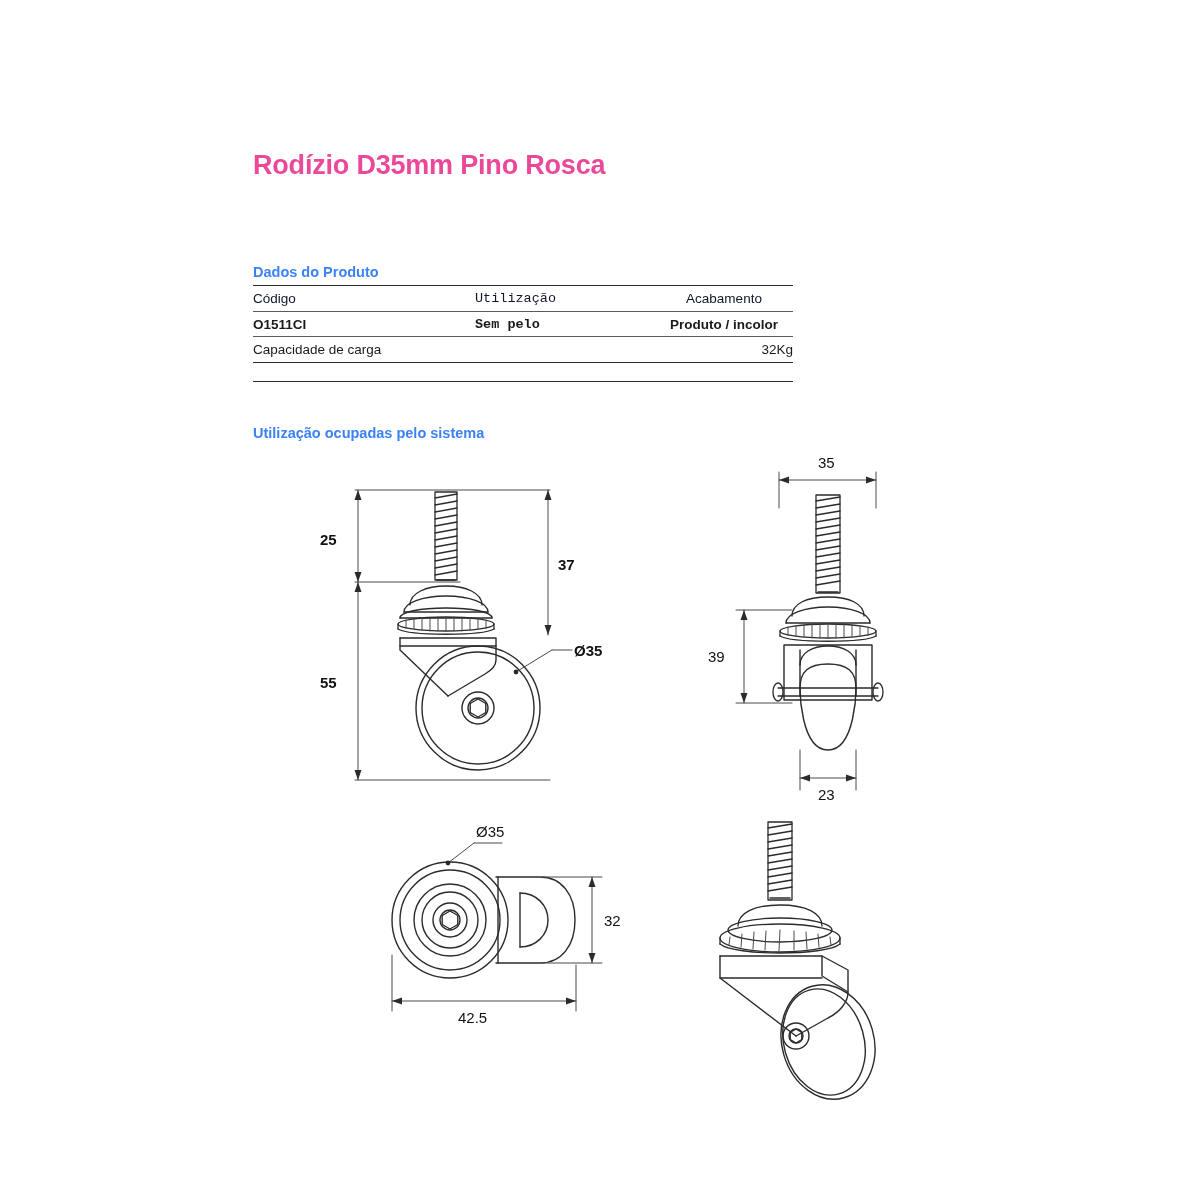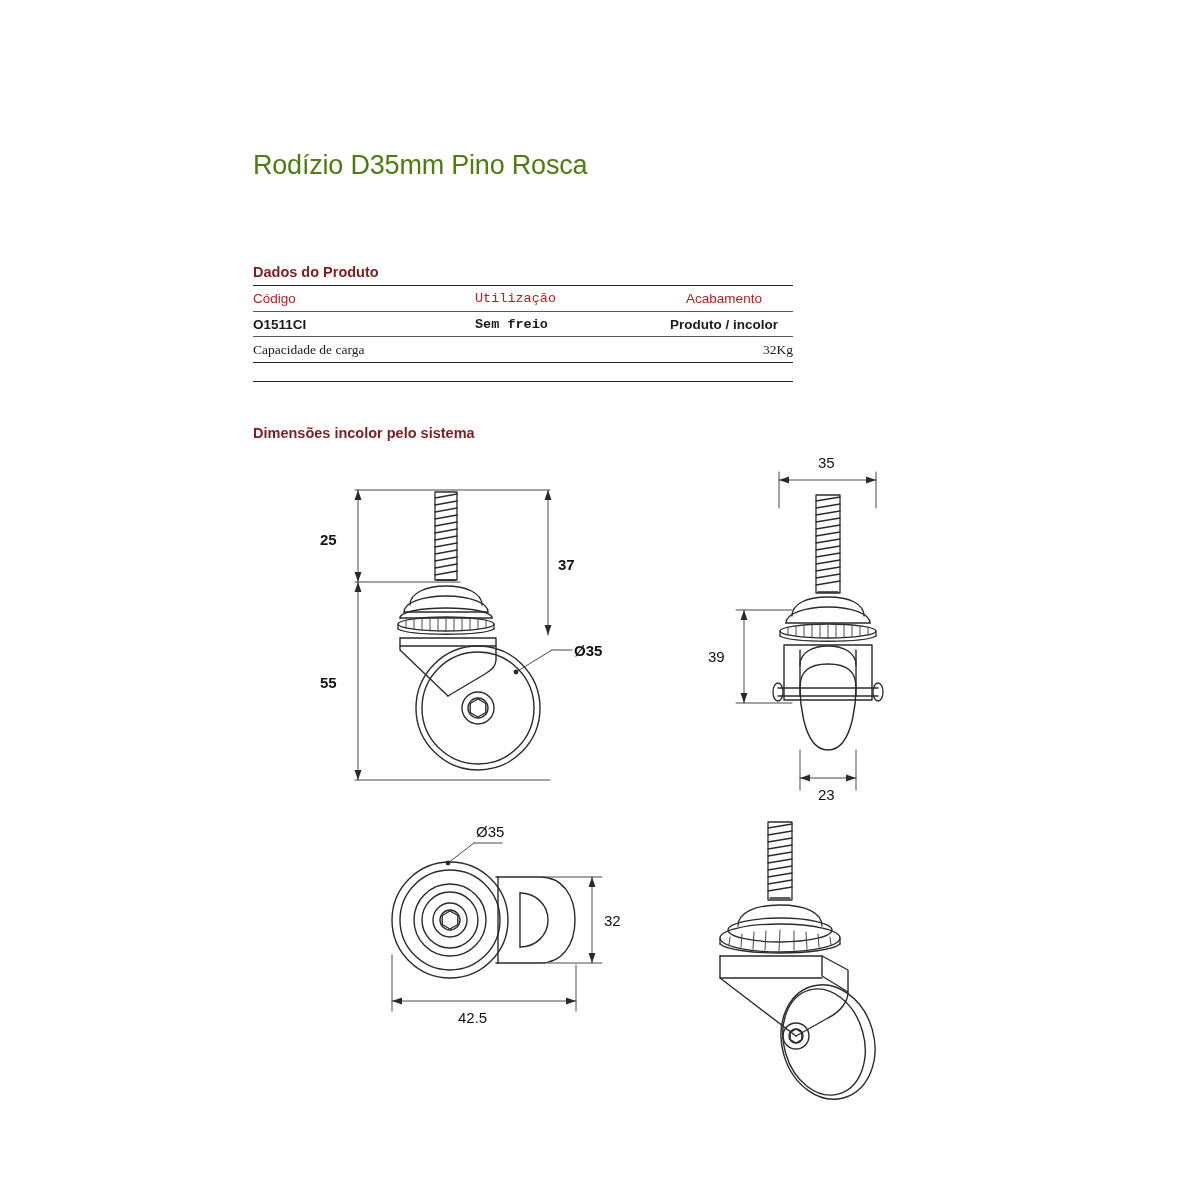--- a/index.html
+++ b/index.html
@@ -17,28 +17,28 @@
   }
   .page {
     position: absolute;
     inset: 0;
   }
   .title {
     position: absolute;
     left: 253px;
     top: 150px;
     font-size: 27px;
-    font-weight: normal;
+    font-weight: bold;
     letter-spacing: -0.2px;
-    color: #4d7c0f;
+    color: #ec4899;
   }
   .section-label {
     font-size: 14.5px;
     font-weight: bold;
-    color: #7f1d1d;
+    color: #3b82f6;
   }
   #product-data-heading {
     position: absolute;
     left: 253px;
     top: 264px;
   }
   .table-block {
     position: absolute;
     left: 253px;
     top: 285px;
@@ -52,23 +52,23 @@
   .rule.thin { background: #5a5a5a; height: 1px; }
   .tbl-row {
     display: flex;
     font-size: 13.5px;
     line-height: 1;
     padding: 6px 0 5px 0;
   }
   .c1 { width: 222px; }
   .c2 { width: 180px; font-family: Liberation Mono, monospace; }
   .c3 { flex: 1; text-align: center; }
-  .tbl-row.head { color: #b91c1c; }
+  .tbl-row.head { color: #0f172a; }
   .tbl-row.bold { font-weight: bold; }
-  .tbl-row.cap { font-size: 13.5px; font-family: Liberation Serif, serif; }
+  .tbl-row.cap { font-size: 13.5px; }
   .cap-left { flex: 1; }
   .cap-right { text-align: left; }
   .bottom-rule {
     position: absolute;
     left: 253px;
     top: 381px;
     width: 540px;
     height: 1px;
     background: #2b2b2b;
   }
@@ -101,34 +101,34 @@
   <div class="table-block">
     <div class="rule"></div>
     <div class="tbl-row head">
       <div class="c1">Código</div>
       <div class="c2">Utilização</div>
       <div class="c3">Acabamento</div>
     </div>
     <div class="rule thin"></div>
     <div class="tbl-row bold">
       <div class="c1">O1511CI</div>
-      <div class="c2">Sem freio</div>
+      <div class="c2">Sem pelo</div>
       <div class="c3">Produto / incolor</div>
     </div>
     <div class="rule thin"></div>
     <div class="tbl-row cap">
       <div class="cap-left">Capacidade de carga</div>
       <div class="cap-right">32Kg</div>
     </div>
     <div class="rule"></div>
   </div>
 
   <div class="bottom-rule"></div>
 
-  <div class="section-label" id="dimensions-heading">Dimensões incolor pelo sistema</div>
+  <div class="section-label" id="dimensions-heading">Utilização ocupadas pelo sistema</div>
 
   <div class="drawing" style="left:300px; top:460px; width:360px; height:340px;font-weight:bold;">
     <svg width="360" height="340" viewBox="0 0 360 340">
       <g stroke-linecap="round" stroke-linejoin="round">
 
         <g class="thinln" stroke="#3a3a3a">
           <line x1="55" y1="30" x2="250" y2="30"></line>
           <line x1="55" y1="122" x2="160" y2="122"></line>
           <line x1="55" y1="320" x2="250" y2="320"></line>
           <line x1="58" y1="30" x2="58" y2="122"></line>

